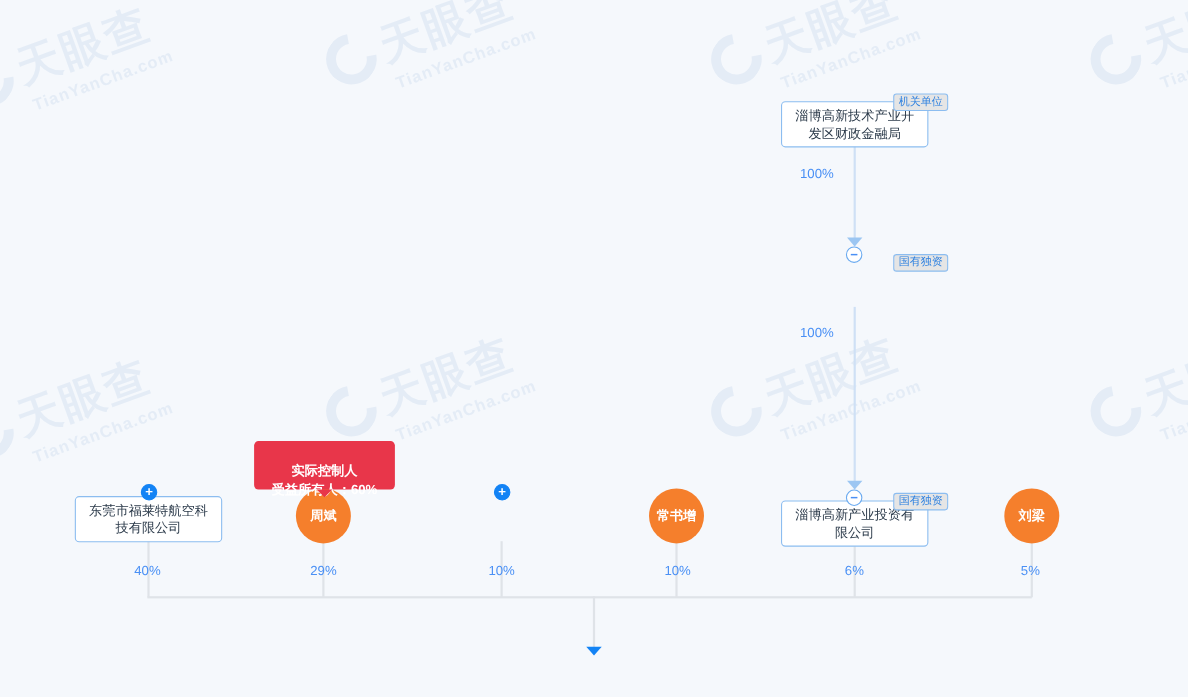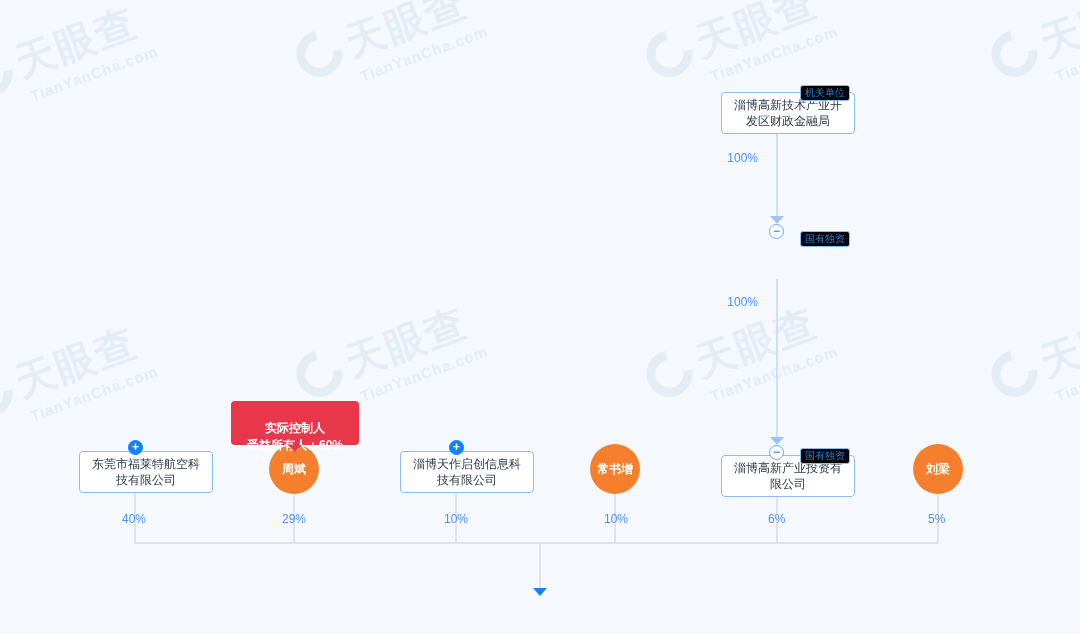--- a/index.html
+++ b/index.html
@@ -67,21 +67,20 @@
     border-radius:4px;
     color:#2b3a4a;
     font-size:12px;
     line-height:16px;
     text-align:center;
     display:flex;
     align-items:center;
     justify-content:center;
     padding:20px 8px;
     z-index:4;
-    margin-left:11px;
   }
   .node.solid{
     background:#1383f5;
     border-color:#1383f5;
     color:#ffffff;
     font-weight:bold;
   }
   .circle{
     position:absolute;
     border-radius:50%;
@@ -93,29 +92,30 @@
     align-items:center;
     justify-content:center;
     z-index:4;
     text-align:center;
     line-height:14px;
   }
 
   
   .badge{
     position:absolute;
-    background:#000000;
+    background:#e5e5e5;
     border:1px solid #8cbdf0;
     border-radius:3px;
     color:#2a7fe0;
     font-size:10px;
     line-height:12px;
     padding:1px 4px;
     z-index:6;
     white-space:nowrap;
+    margin-left:12px;
   }
 
   
   .toggle{
     position:absolute;
     width:15px;height:15px;
     border-radius:50%;
     box-sizing:border-box;
     display:flex;align-items:center;justify-content:center;
     font-size:12px;line-height:1;
@@ -244,23 +244,20 @@
     <span>东莞市福莱特航空科技有限公司</span>
   </div>
   <div class="toggle plus" style="left:128px;top:440px;">
       <span>+</span>
     </div>
 
   <div class="circle" style="left:269px;top:444px;width:50px;height:50px;">
     <span>周斌</span>
   </div>
 
-  <div class="node" style="left:389px;top:451px;width:134px;height:41px;">
-    <span>淄博天作启创信息科技有限公司</span>
-  </div>
   <div class="toggle plus" style="left:449px;top:440px;">
       <span>+</span>
     </div>
 
   <div class="circle" style="left:590px;top:444px;width:50px;height:50px;">
     <span>常书增</span>
   </div>
 
   <div class="node" style="left:710px;top:455px;width:134px;height:37px;">
     <span>淄博高新产业投资有限公司</span>

